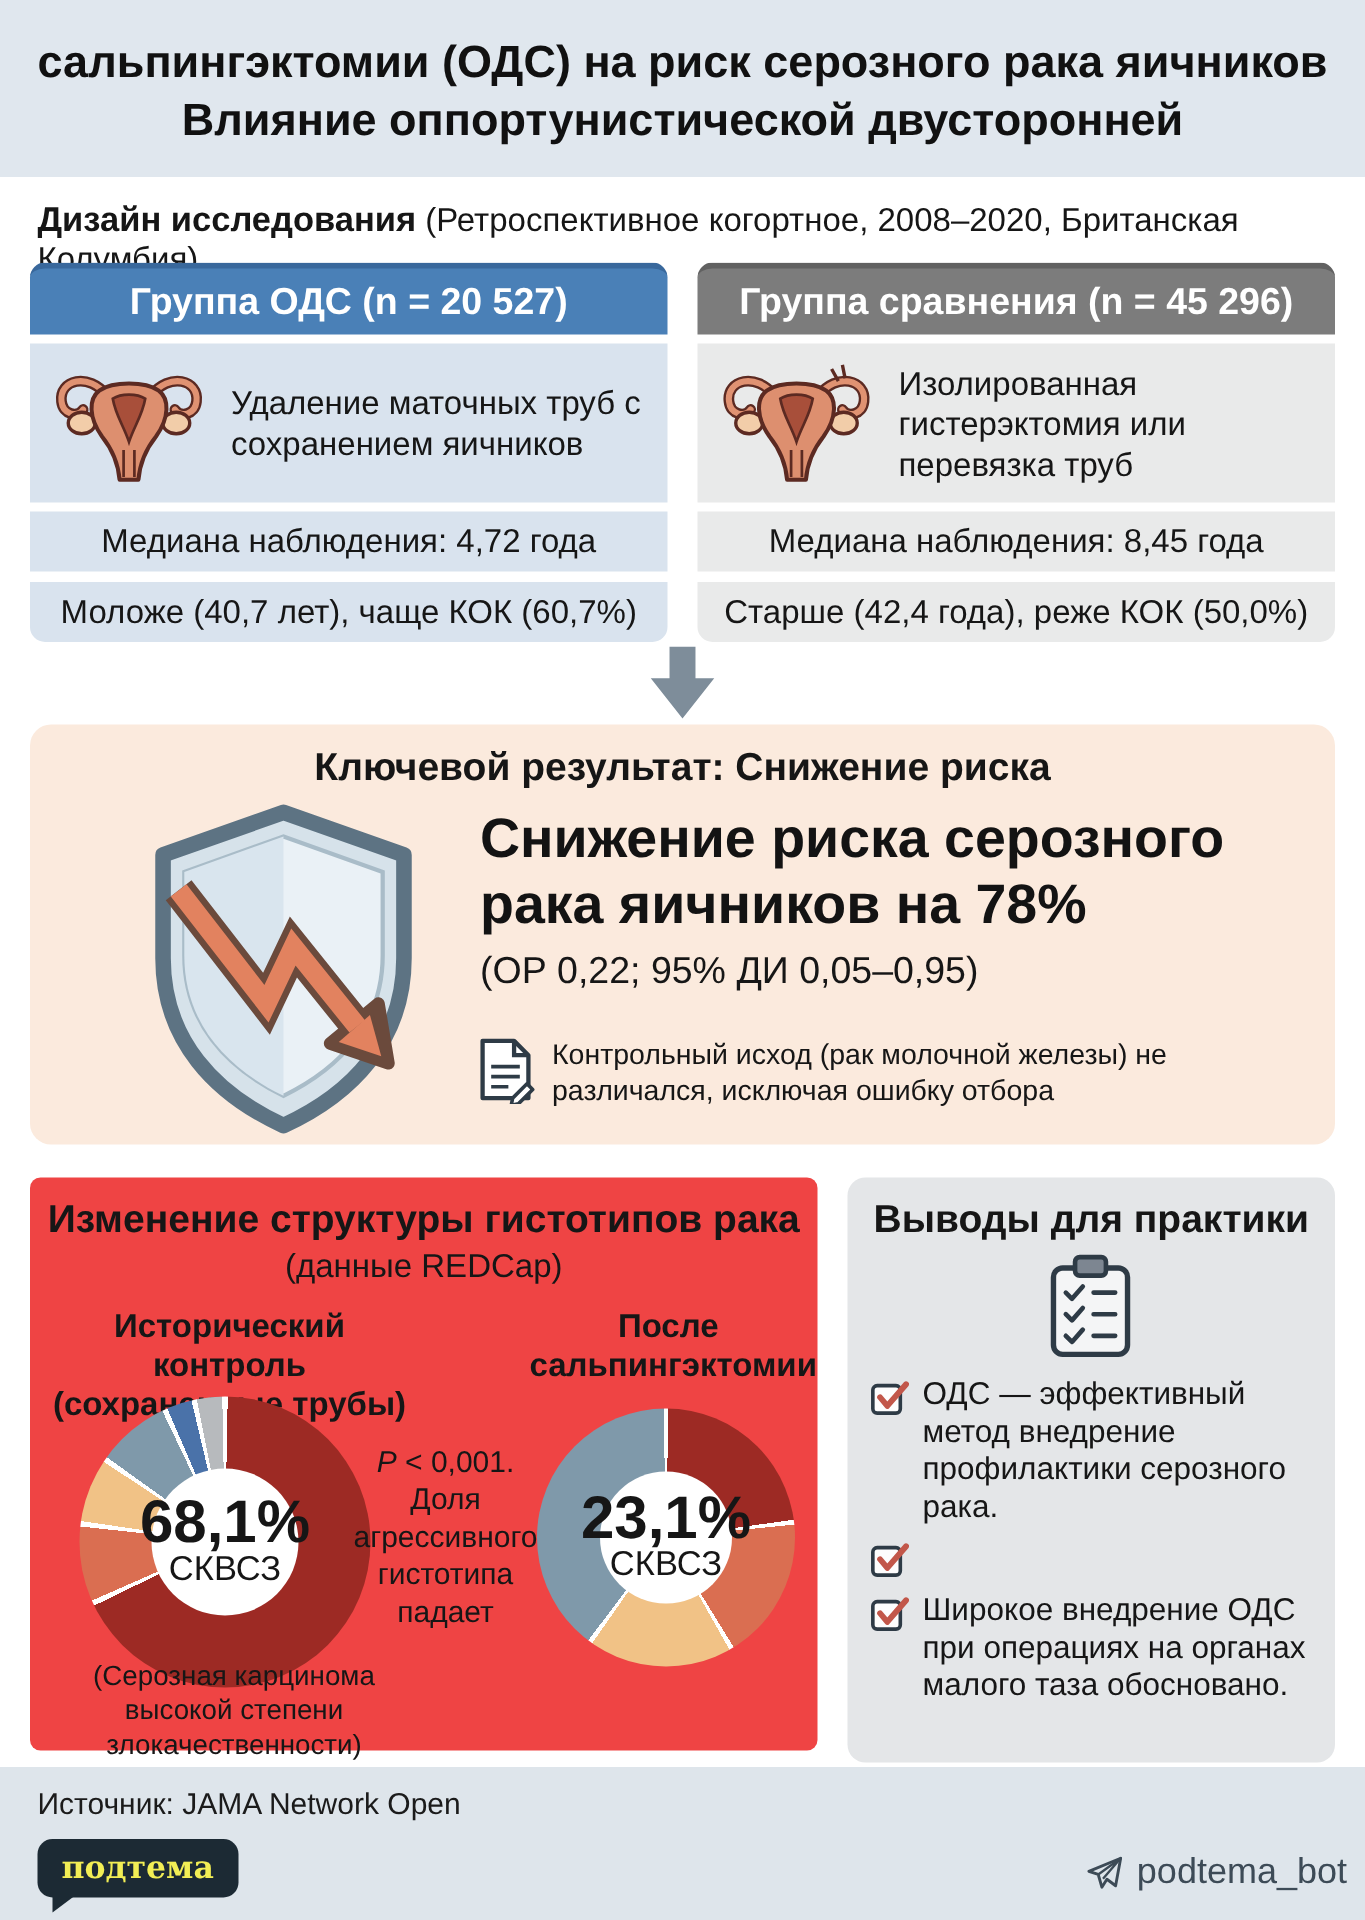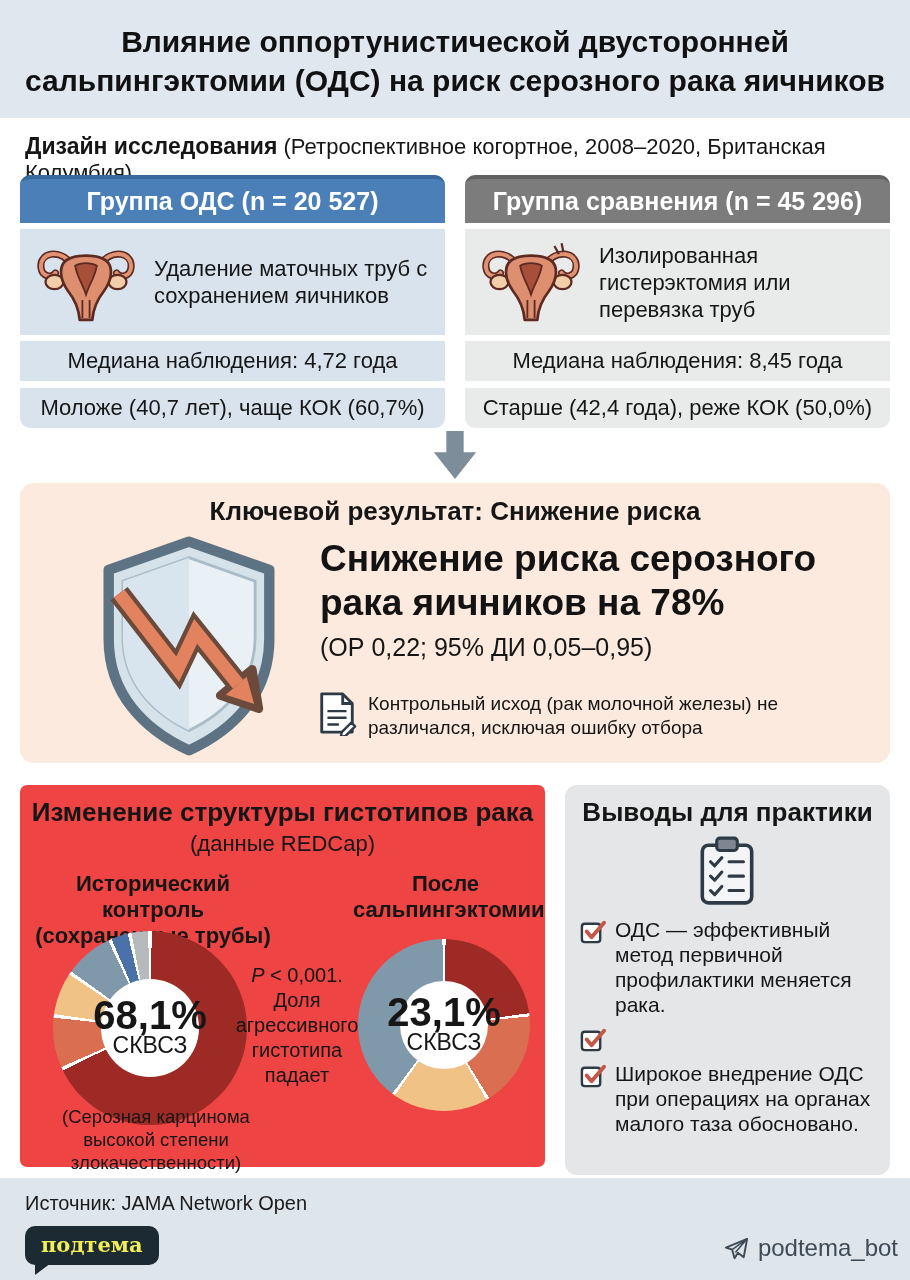--- a/index.html
+++ b/index.html
@@ -83,22 +83,22 @@
        font-size:24px;color:#3d4b57;}
   .plane{width:27px;height:27px;}
 </style>
 </head>
 <body>
 
 <div id="canvas">
 
   <div class="top-band">
     <div class="main-title">
+      <div>сальпингэктомии (ОДС) на риск серозного рака яичников</div>
       <div>Влияние оппортунистической двусторонней</div>
-      <div>сальпингэктомии (ОДС) на риск серозного рака яичников</div>
     </div>
   </div>
 
   <div class="design-line">
     <span class="design-label">Дизайн исследования</span><span> (Ретроспективное когортное, 2008–2020, Британская Колумбия)</span>
   </div>
 
   <div class="group group-a">
     <div class="group-header">Группа ОДС (n = 20 527)</div>
     <div class="group-desc">
@@ -207,21 +207,21 @@
       <rect x="20" y="3" width="20" height="12" rx="3" fill="#7d8691" stroke="#2e3b46" stroke-width="3"></rect>
       <path d="M14 26 l4 4 7 -8 M14 40 l4 4 7 -8 M14 54 l4 4 7 -8" fill="none" stroke="#2e3b46" stroke-width="3" stroke-linecap="round" stroke-linejoin="round"></path>
       <path d="M32 26 h14 M32 40 h14 M32 54 h14" stroke="#2e3b46" stroke-width="3" stroke-linecap="round"></path>
     </svg>
     <div class="conc-items">
       <div class="conc-item">
         <svg class="checkbox" viewBox="0 0 28 28">
           <rect x="3" y="6" width="19" height="19" rx="3" fill="#fdfdfd" stroke="#2e3b46" stroke-width="2.5"></rect>
           <path d="M8 14 l5 6 L26 5" fill="none" stroke="#c2574a" stroke-width="4" stroke-linecap="round" stroke-linejoin="round"></path>
         </svg>
-        <div class="conc-text">ОДС — эффективный метод первичной профилактики меняется рака.</div>
+        <div class="conc-text">ОДС — эффективный метод внедрение профилактики серозного рака.</div>
       </div>
       <div class="conc-item">
         <svg class="checkbox" viewBox="0 0 28 28">
           <rect x="3" y="6" width="19" height="19" rx="3" fill="#fdfdfd" stroke="#2e3b46" stroke-width="2.5"></rect>
           <path d="M8 14 l5 6 L26 5" fill="none" stroke="#c2574a" stroke-width="4" stroke-linecap="round" stroke-linejoin="round"></path>
         </svg>
       </div>
       <div class="conc-item">
         <svg class="checkbox" viewBox="0 0 28 28">
           <rect x="3" y="6" width="19" height="19" rx="3" fill="#fdfdfd" stroke="#2e3b46" stroke-width="2.5"></rect>

